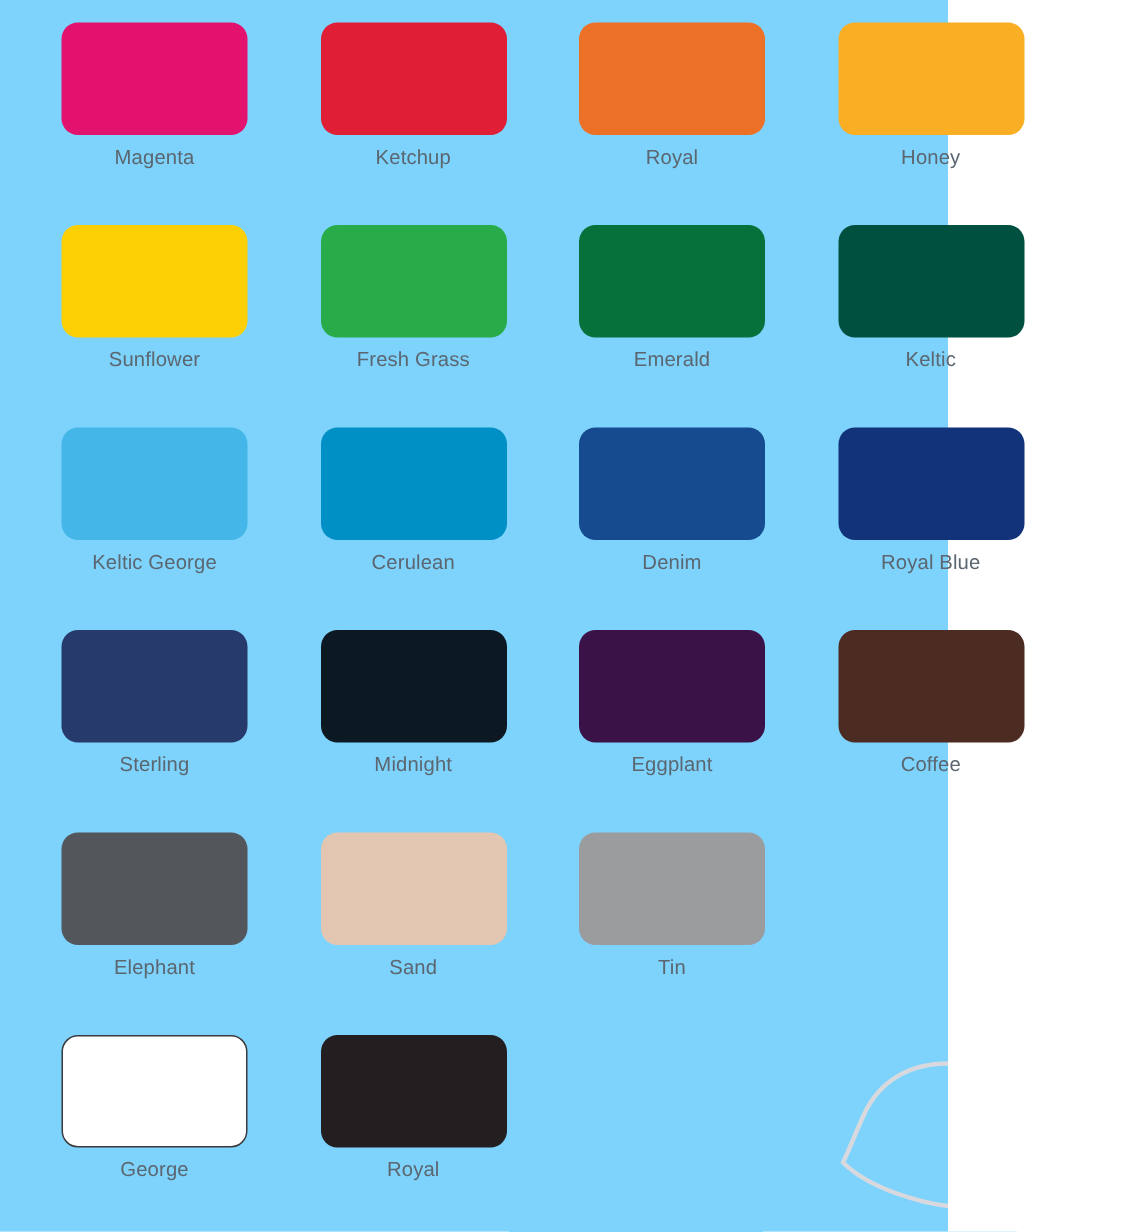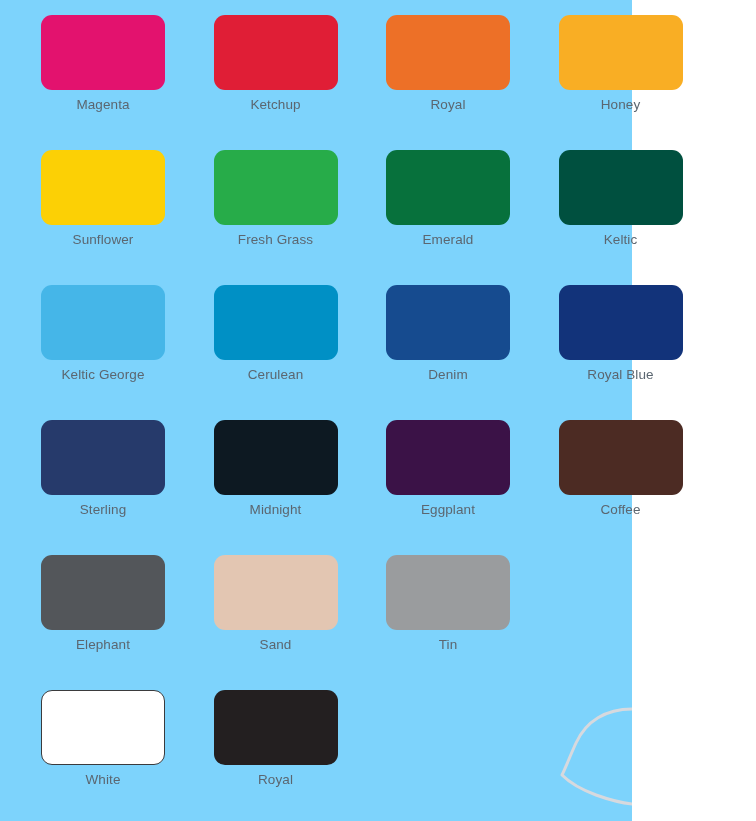--- a/index.html
+++ b/index.html
@@ -152,21 +152,21 @@
       <div class="swatch-cell">
         <div class="swatch-chip" style="background-color: rgb(154, 156, 158);"></div>
         <div class="swatch-label">Tin</div>
       </div>
       <div class="swatch-cell is-empty">
         <div class="swatch-chip"></div>
         <div class="swatch-label"></div>
       </div>
       <div class="swatch-cell">
         <div class="swatch-chip outlined" style="background-color: rgb(255, 255, 255);"></div>
-        <div class="swatch-label">White</div>
+        <div class="swatch-label">George</div>
       </div>
       <div class="swatch-cell">
         <div class="swatch-chip" style="background-color: rgb(35, 31, 32);"></div>
         <div class="swatch-label">Royal</div>
       </div>
       <div class="swatch-cell is-empty">
         <div class="swatch-chip"></div>
         <div class="swatch-label"></div>
       </div>
     </div>

